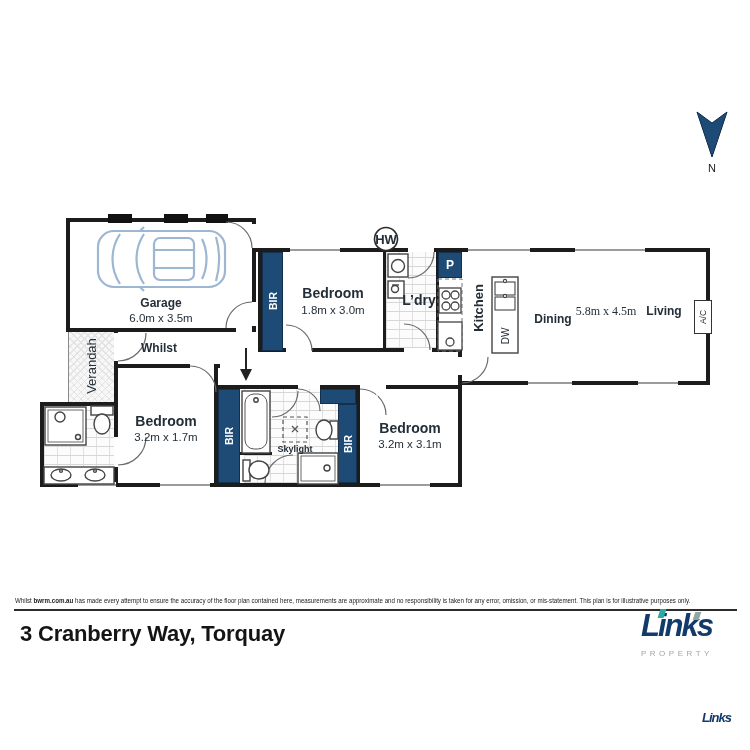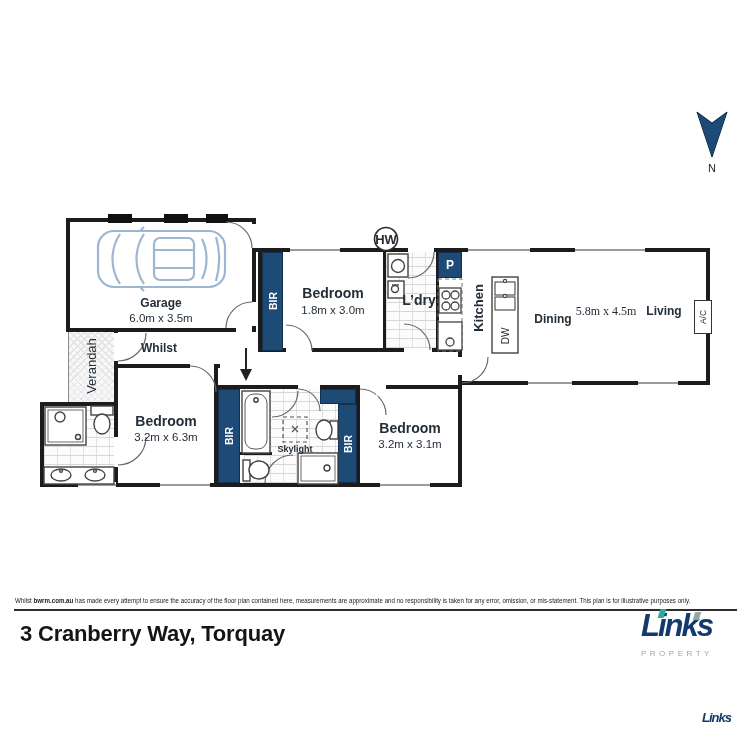--- a/index.html
+++ b/index.html
@@ -240,21 +240,21 @@
 <div class="lbl dims" style="left:333px;top:310px;">1.8m x 3.0m</div>
 <div class="lbl room-sm" style="left:419px;top:300px;">L’dry</div>
 <div class="vert" style="left:478px;top:308px;font-size:13px;font-weight:600;">Kitchen</div>
 <div class="vert" style="left:505px;top:336px;font-size:10px;">DW</div>
 <div class="lbl room" style="left:553px;top:311px;margin-top:8px;">Dining</div>
 <div class="lbl dims" style="left:606px;top:311px;font-size:12px;font-family:Liberation Serif, serif;">5.8m x 4.5m</div>
 <div class="lbl room" style="left:664px;top:311px;">Living</div>
 <div class="vert" style="left:703px;top:317px;font-size:8.5px;z-index:8;">A/C</div>
 
 <div class="lbl room-sm" style="left:166px;top:421px;">Bedroom</div>
-<div class="lbl dims" style="left:166px;top:437px;">3.2m x 6.3m</div>
+<div class="lbl dims" style="left:166px;top:437px;">3.2m x 1.7m</div>
 <div class="lbl room-sm" style="left:410px;top:428px;">Bedroom</div>
 <div class="lbl dims" style="left:410px;top:444px;">3.2m x 3.1m</div>
 <div class="lbl" style="left:295px;top:449px;font-size:9px;font-weight:700;">Skylight</div>
 
 <div class="vert wtxt" style="left:273px;top:301px;font-size:10.5px;">BIR</div>
 <div class="vert wtxt" style="left:229px;top:436px;font-size:10.5px;">BIR</div>
 <div class="vert wtxt" style="left:348px;top:444px;font-size:10.5px;">BIR</div>
 <div class="lbl wtxt" style="left:338px;top:397px;font-size:10.5px;margin-left:32px;">LIN</div>
 <div class="lbl wtxt" style="left:450px;top:265px;font-size:12px;">P</div>
 <div class="hw">HW</div>

